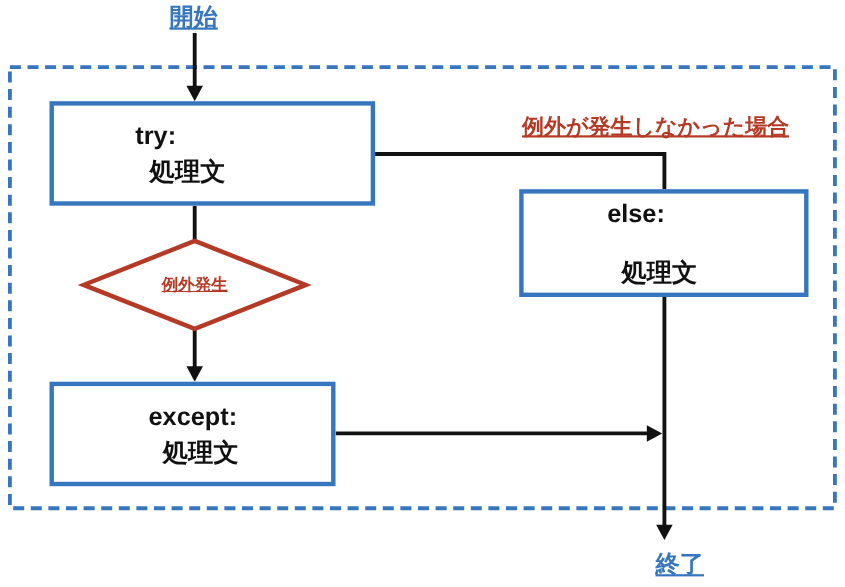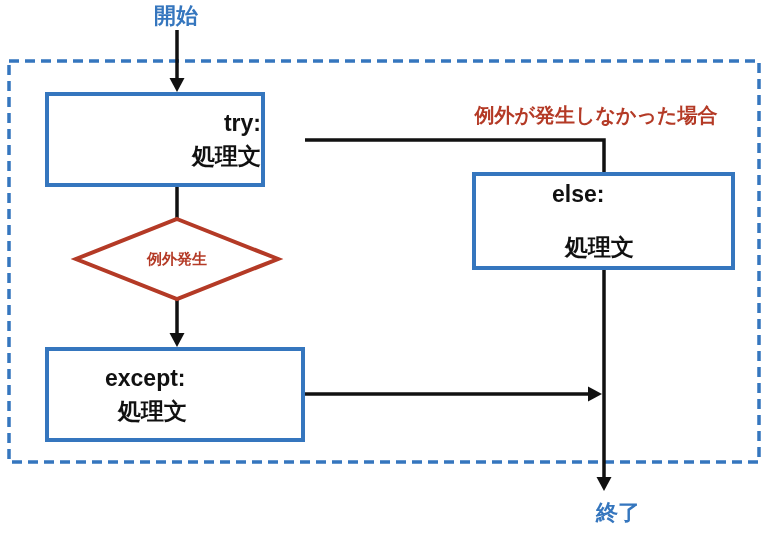--- a/index.html
+++ b/index.html
@@ -46,29 +46,30 @@
     background: #ffffff;
     z-index: 2;
     display: flex;
     flex-direction: column;
     justify-content: center;
     color: var(--ink);
     font-weight: bold;
     font-size: 23px;
     line-height: 1.42;
   }
-  #try-box    { left: 45px;  top: 92px;  width: 220px; height: 95px; padding-left: 94px; text-align: right; }
-  #except-box { left: 45px;  top: 347px; width: 260px; height: 95px; padding-left: 56px; }
+  #try-box    { left: 45px;  top: 92px;  width: 296px; height: 95px; padding-left: 74px; }
+  #except-box { left: 45px;  top: 347px; width: 260px; height: 95px; padding-left: 86px; }
   #else-box   { left: 472px; top: 172px; width: 263px; height: 98px; padding-left: 76px; gap: 20px; }
   .node .body-line { margin-left: 13px; }
   .label {
     position: absolute;
     z-index: 3;
     font-weight: bold;
     white-space: nowrap;
+    text-decoration: underline;
   }
   #start-label {
     left: 176px; top: 1px;
     transform: translateX(-50%);
     color: var(--blue);
     font-size: 22px;
   }
   #end-label {
     left: 604px; top: 498px;
     transform: translateX(-50%);

